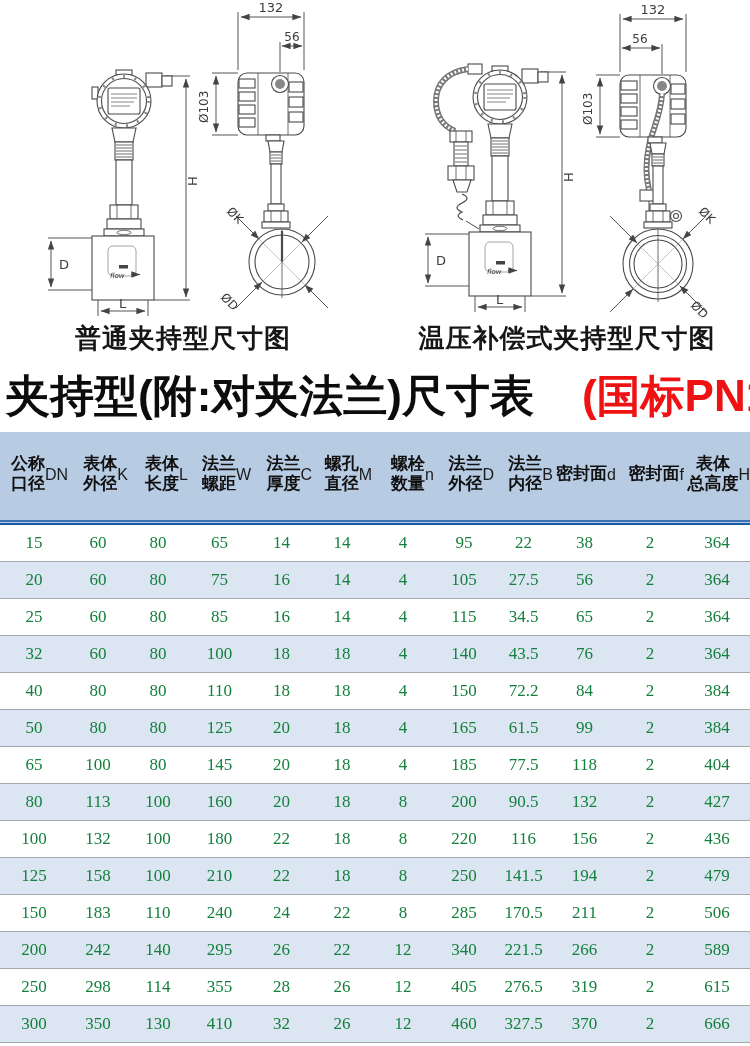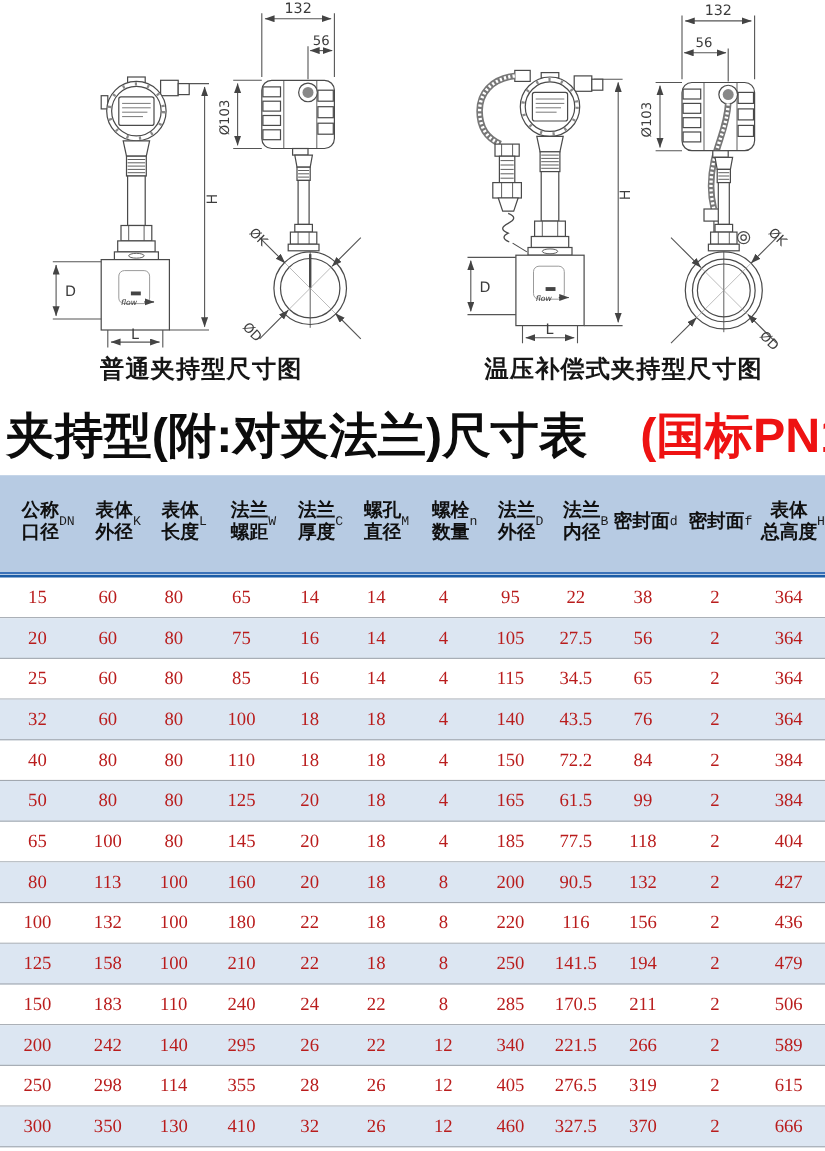--- a/index.html
+++ b/index.html
@@ -4,21 +4,21 @@
 <style>
   html,body{margin:0;padding:0;background:#fff;}
   .page{
     position:relative;width:750px;height:1046px;margin:0 auto;background:#fff;
     font-family:"Liberation Sans","DejaVu Sans",sans-serif;color:#111;overflow:hidden;
   }
   
   .diagrams{position:relative;width:750px;height:360px;}
   .diagrams svg{position:absolute;left:0;top:0;}
   .caption{
-    position:absolute;top:321px;font-size:22px;font-weight:700;color:#161616;
+    position:absolute;top:321px;font-size:26px;font-weight:700;color:#161616;
     text-align:center;letter-spacing:1px;
   }
   .caption.left{left:38px;width:290px;}
   .caption.right{left:392px;width:350px;}
   svg text{font-family:"DejaVu Sans","Liberation Sans",sans-serif;fill:#3c3c3c;}
   .dimtxt{font-size:13px;}
   .dimtxt-sm{font-size:12px;}
   .flowtxt{font-size:7px;font-style:italic;fill:#333;}
   
   .title-row{
@@ -39,30 +39,30 @@
   }
   .hcell{
     display:flex;flex-direction:row;justify-content:flex-end;align-items:center;
     padding-bottom:4px;
   }
   .hname{
     white-space:pre-line;font-size:17px;font-weight:700;line-height:20px;
     text-align:center;color:#101010;
   }
   .hsym{
-    font-family:Liberation Mono, monospace;font-size:12px;line-height:21px;
+    font-family:Liberation Sans, sans-serif;font-size:16px;line-height:21px;
     color:#1a1a1a;
   }
   .divider{
     height:5px;
     background:linear-gradient(to bottom,#3c72b8 0 30%,#b7cbe3 30% 52%,var(--divider,#1b5ca6) 52% 100%);
   }
   .trow{
     height:36px;line-height:36px;border-bottom:1px solid #a2a8b0;
-    font-family:"Liberation Serif","DejaVu Serif",serif;font-size:17px;color:#b91c1c;
+    font-family:"Liberation Serif","DejaVu Serif",serif;font-size:17px;color:#15803d;
     text-align:center;
   }
   .trow:nth-child(even){background:var(--stripe,#dce6f2);}
   .tcell{overflow:hidden;}
 </style>
 </head>
 <body>
 
 <div class="page">
 

